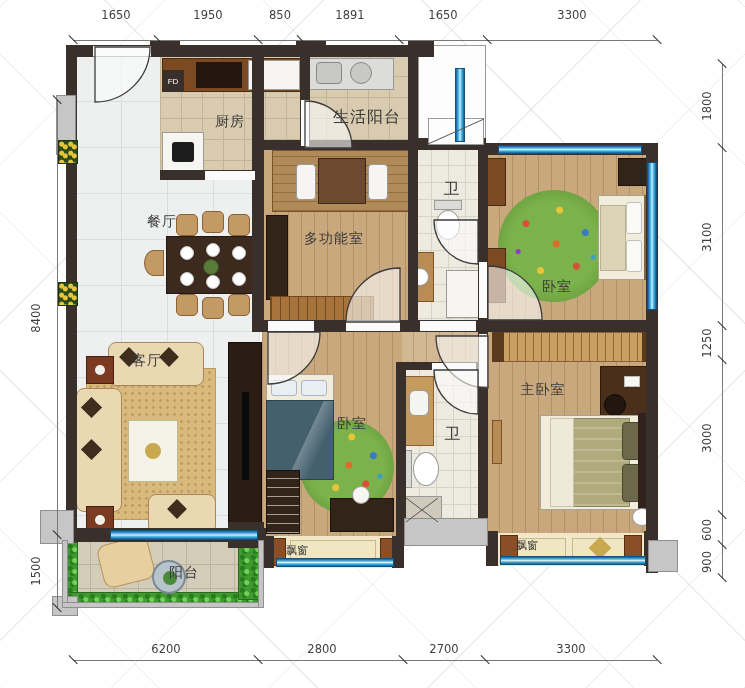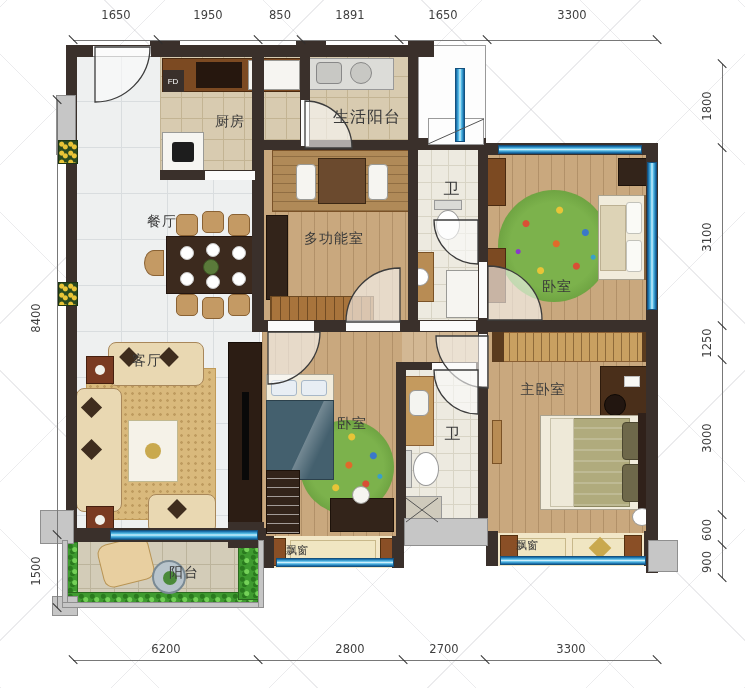--- a/index.html
+++ b/index.html
@@ -314,21 +314,21 @@
   <span class="dim h" style="left:443px;top:8px">1650</span>
   <span class="dim h" style="left:572px;top:8px">3300</span>
 
   <div class="dline" style="left:73px;top:660px;width:584px;height:1px"></div>
   <div class="tick" style="left:67px;top:659px"></div>
   <div class="tick" style="left:252px;top:659px"></div>
   <div class="tick" style="left:397px;top:659px"></div>
   <div class="tick" style="left:479px;top:659px"></div>
   <div class="tick" style="left:651px;top:659px"></div>
   <span class="dim h" style="left:166px;top:642px">6200</span>
-  <span class="dim h" style="left:350px;top:642px">2800</span>
+  <span class="dim h" style="left:322px;top:642px">2800</span>
   <span class="dim h" style="left:444px;top:642px">2700</span>
   <span class="dim h" style="left:571px;top:642px">3300</span>
 
   <div class="dline" style="left:57px;top:100px;width:1px;height:508px"></div>
   <div class="tick" style="left:51px;top:99px"></div>
   <div class="tick" style="left:51px;top:534px"></div>
   <div class="tick" style="left:51px;top:607px"></div>
   <span class="dim v" style="left:36px;top:318px">8400</span>
   <span class="dim v" style="left:36px;top:571px">1500</span>
 

